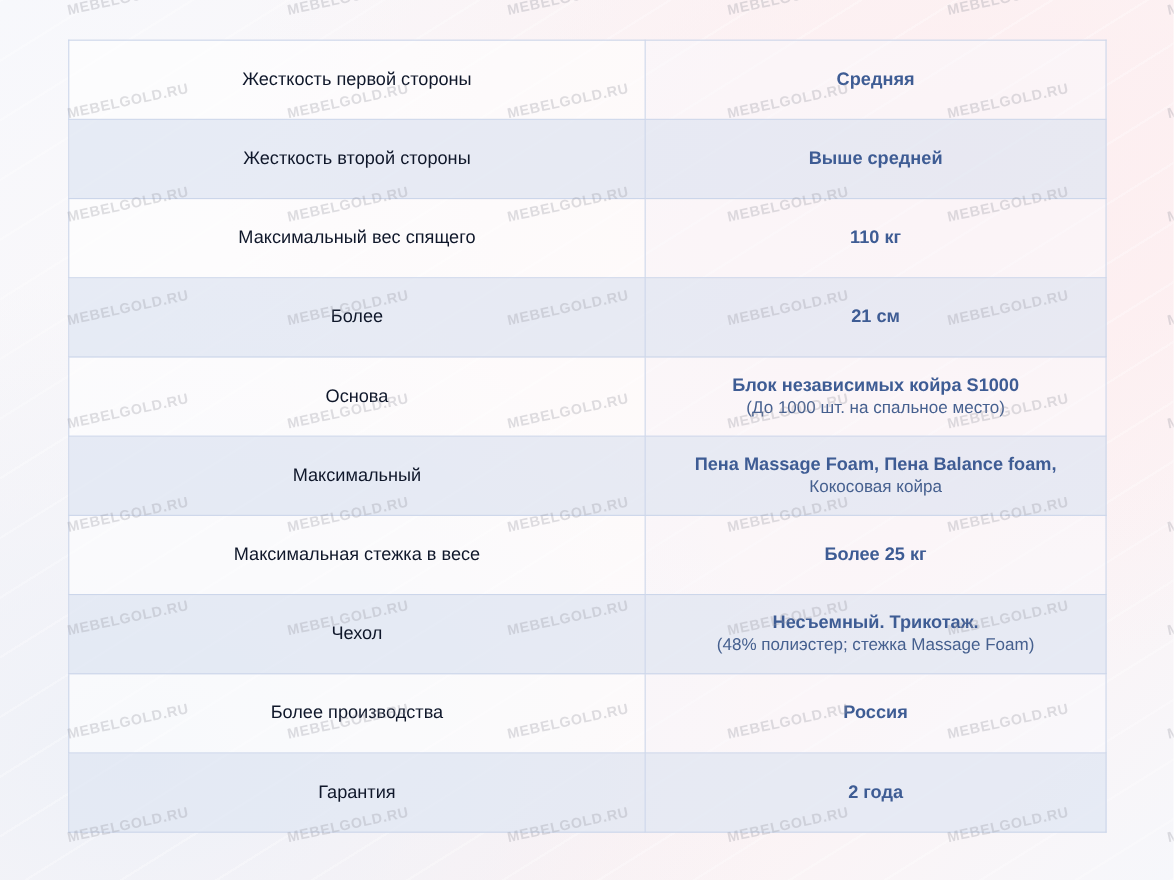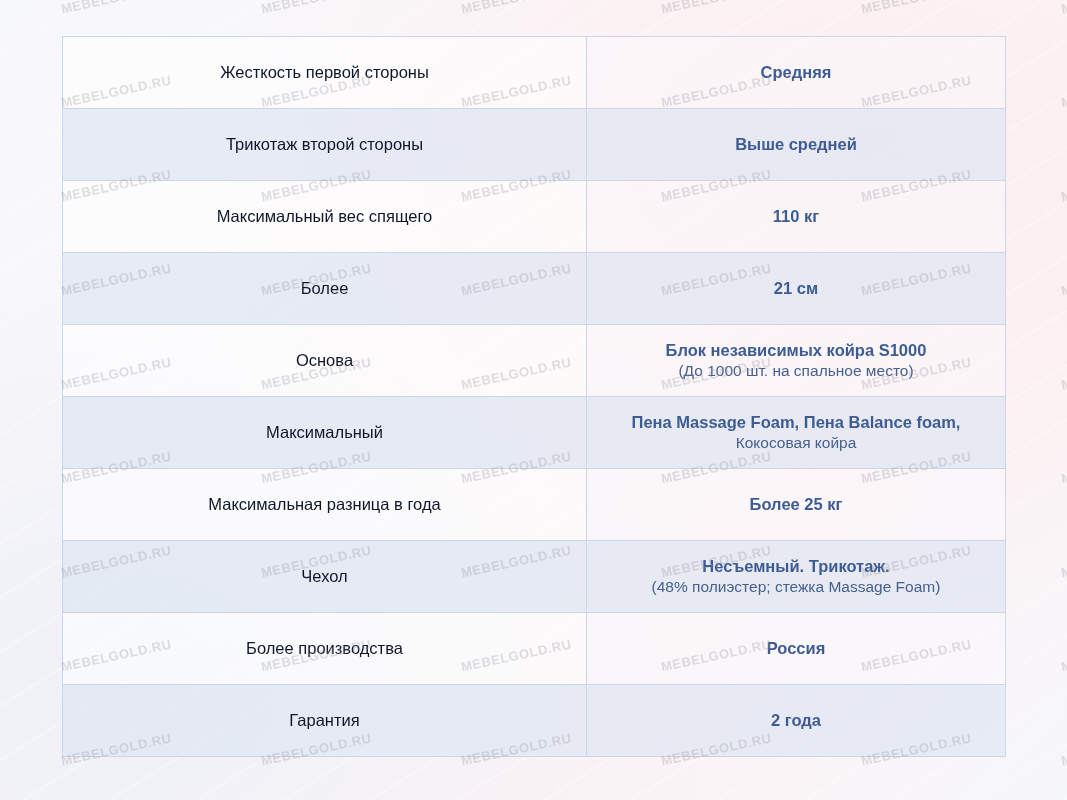--- a/index.html
+++ b/index.html
@@ -115,21 +115,21 @@
 <div id="spec-table-wrap">
   <table class="spec">
     <tbody id="spec-body">
         <tr class="odd">
           <td class="label">Жесткость первой стороны</td>
           <td class="value">
             <span class="main">Средняя</span>
           </td>
         </tr>
         <tr class="alt">
-          <td class="label">Трикотаж второй стороны</td>
+          <td class="label">Жесткость второй стороны</td>
           <td class="value">
             <span class="main">Выше средней</span>
           </td>
         </tr>
         <tr class="odd">
           <td class="label">Максимальный вес спящего</td>
           <td class="value">
             <span class="main">110 кг</span>
           </td>
         </tr>
@@ -147,21 +147,21 @@
           </td>
         </tr>
         <tr class="alt">
           <td class="label">Максимальный</td>
           <td class="value">
             <span class="main">Пена Massage Foam, Пена Balance foam,</span>
             <span class="sub">Кокосовая койра</span>
           </td>
         </tr>
         <tr class="odd">
-          <td class="label">Максимальная разница в года</td>
+          <td class="label">Максимальная стежка в весе</td>
           <td class="value">
             <span class="main">Более 25 кг</span>
           </td>
         </tr>
         <tr class="alt">
           <td class="label">Чехол</td>
           <td class="value">
             <span class="main">Несъемный. Трикотаж.</span>
             <span class="sub">(48% полиэстер; стежка Massage Foam)</span>
           </td>

